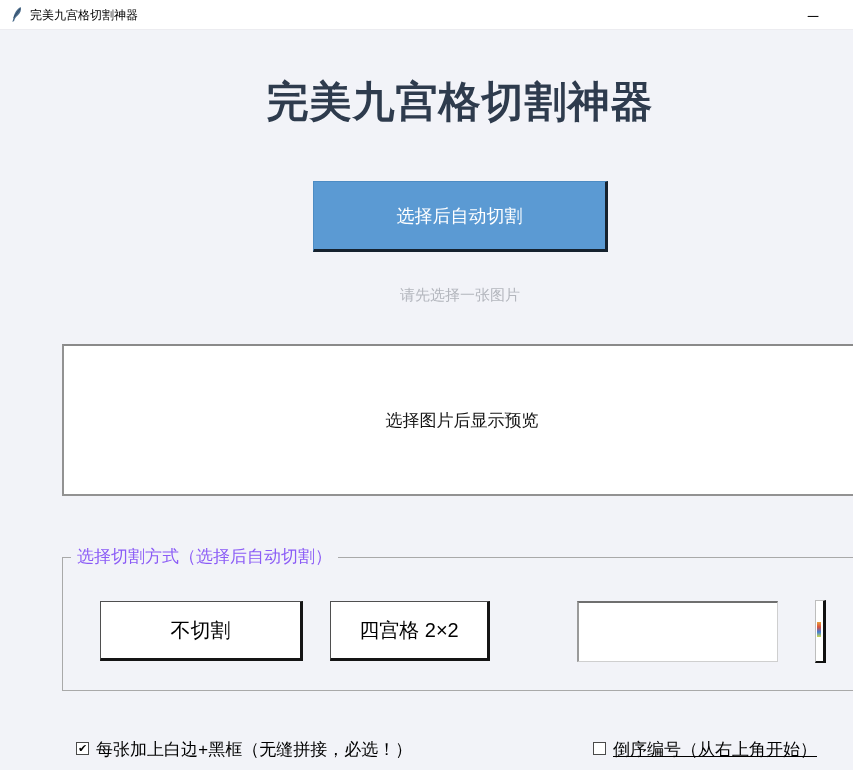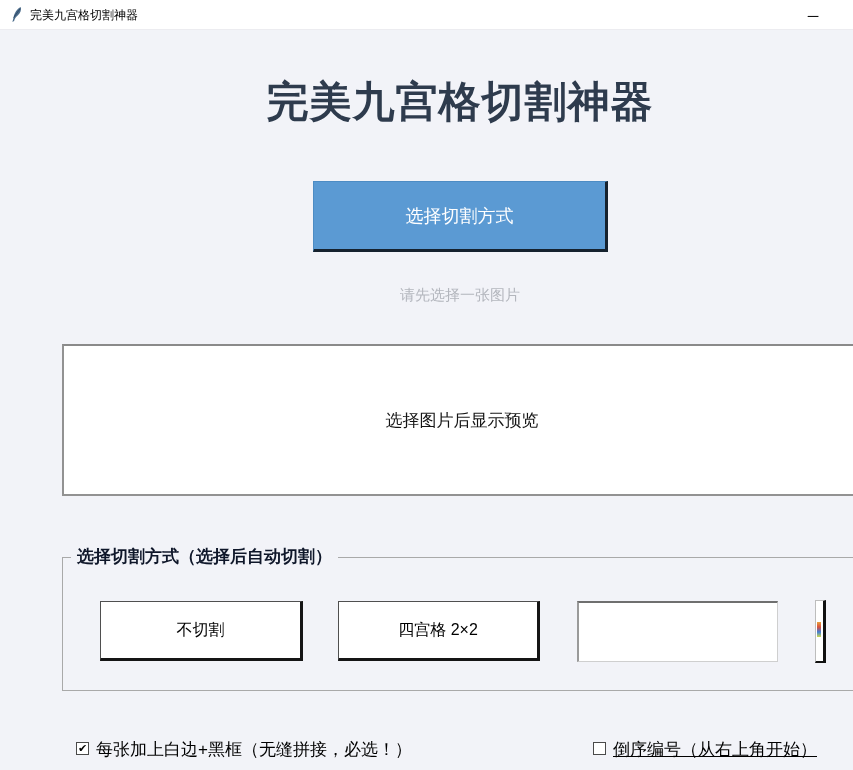--- a/index.html
+++ b/index.html
@@ -34,66 +34,66 @@
   
   .preview { position:absolute; left:62px; top:344px; width:800px; height:152px;
              background:#ffffff; border:2px solid #929292; border-top-color:#8a8a8a;
              display:flex; align-items:center; justify-content:center; }
   .preview-text { font-size:17px; color:#141414; }
 
   
   .groupbox { position:absolute; left:62px; top:557px; width:800px; height:134px;
               border:1px solid #a9a9a9; }
   .groupbox-legend { position:absolute; left:8px; top:-13px; background:#f2f3f8;
-                     padding:0 6px; font-size:17px; font-weight:bold; color:#0f172a; white-space:nowrap;text-align:right; }
+                     padding:0 6px; font-size:17px; font-weight:normal; color:#8b5cf6; white-space:nowrap;text-align:right; }
 
   
   .cut-btn { position:absolute; top:601px; height:60px; background:#ffffff; color:#000;
-             font-size:16px; border:1px solid #4f4f4f;
+             font-size:20px; border:1px solid #4f4f4f;
              border-right:3px solid #151515; border-bottom:3px solid #151515;
              display:flex; align-items:center; justify-content:center; cursor:default;
              font-family:"Liberation Sans", sans-serif; }
   .cut-btn-1 { left:100px; width:203px; }
-  .cut-btn-2 { left:338px; width:202px; }
+  .cut-btn-2 { left:330px; width:160px; }
   .cut-sunken { position:absolute; left:577px; top:601px; width:201px; height:61px;
                 background:#ffffff; border-top:2px solid #6f6f6f; border-left:2px solid #9a9a9a;
                 border-right:1px solid #cfcfcf; border-bottom:1px solid #cfcfcf; }
   .cut-partial { position:absolute; left:815px; top:600px; width:11px; height:63px;
                  background:#ffffff; border-left:1px solid #bdbdbd; border-top:1px solid #bdbdbd;
                  border-right:3px solid #111; border-bottom:2px solid #111; overflow:hidden; }
   .cut-partial-glyph { position:absolute; left:1px; top:21px; width:4px; height:15px;
                        background:linear-gradient(#e8a13c,#d94f3d,#3f7fd9,#cfd84a); }
 
   
   .checkbox-box { position:absolute; width:13px; height:13px; background:#ffffff;
                   border:1px solid #4a4a4a; display:flex; align-items:center; justify-content:center;
                   font-size:11px; line-height:11px; color:#000; cursor:default; }
   .cb1-box { left:76px; top:742px; }
   .cb2-box { left:593px; top:742px; }
   .checkbox-label { position:absolute; top:738px; font-size:17px; color:#000; white-space:nowrap; }
-  .cb1-label { left:96px; }
+  .cb1-label { left:96px;font-family:Liberation Mono, monospace; }
   .cb2-label { left:613px;text-decoration:underline; }
 </style>
 </head>
 <body>
 
 <div class="titlebar">
   <span class="app-icon">
     <svg viewBox="0 0 16 16" width="17" height="17">
       <path d="M11 1 C7.6 2.8 5 6.8 4.3 10.8 L3.2 15 L4.8 14.2 C5.4 11.6 6.6 10 8.4 8.6 C10.6 6.9 11.9 4 11 1 Z" fill="#4a6b8a"></path>
       <path d="M4.3 11 L10.6 2.4" stroke="#26405c" stroke-width="0.7" fill="none"></path>
     </svg>
   </span>
   <span class="title-text">完美九宫格切割神器</span>
   <button class="min-btn">─</button>
 </div>
 
 <div class="heading">完美九宫格切割神器</div>
 
-<button class="select-btn">选择切割方式</button>
+<button class="select-btn">选择后自动切割</button>
 
 <div class="hint">请先选择一张图片</div>
 
 <div class="preview">
   <span class="preview-text">选择图片后显示预览</span>
 </div>
 
 <div class="groupbox">
   <span class="groupbox-legend">选择切割方式（选择后自动切割）</span>
 </div>

